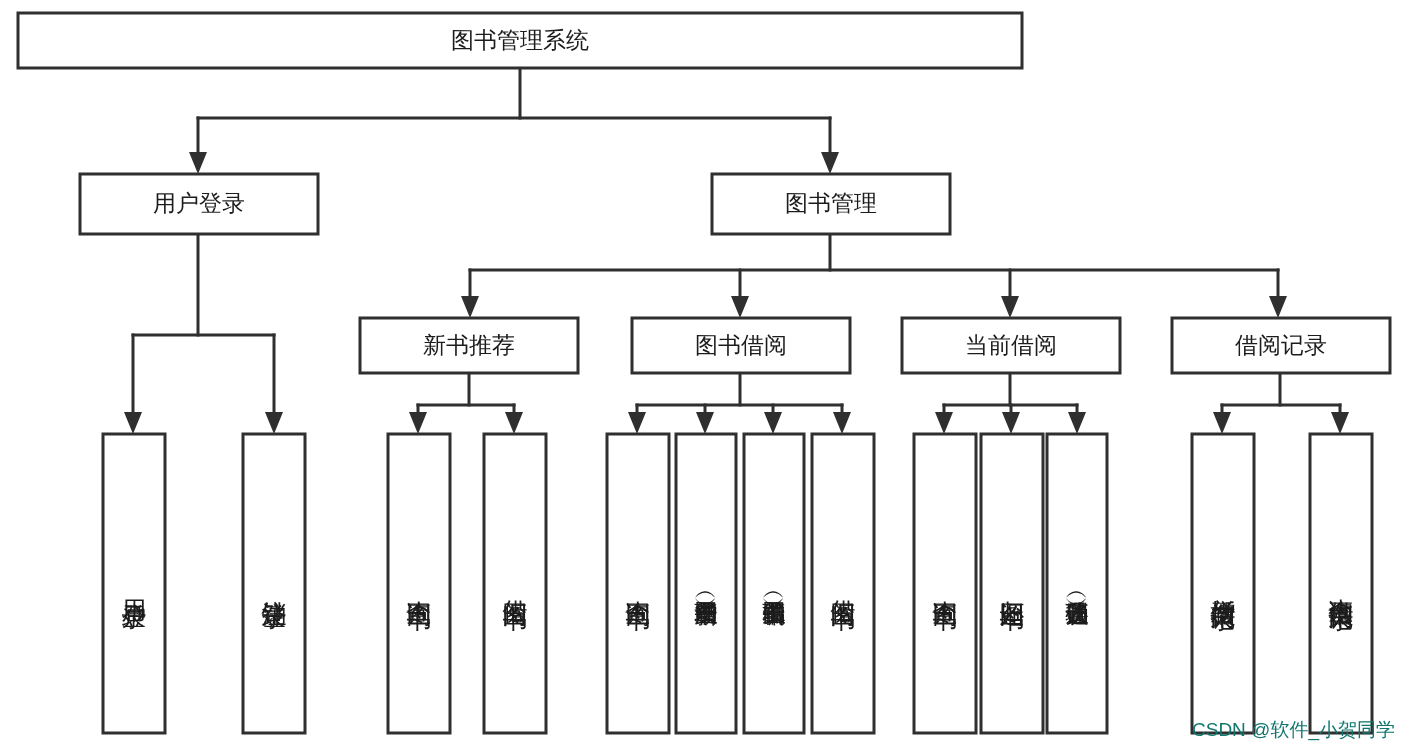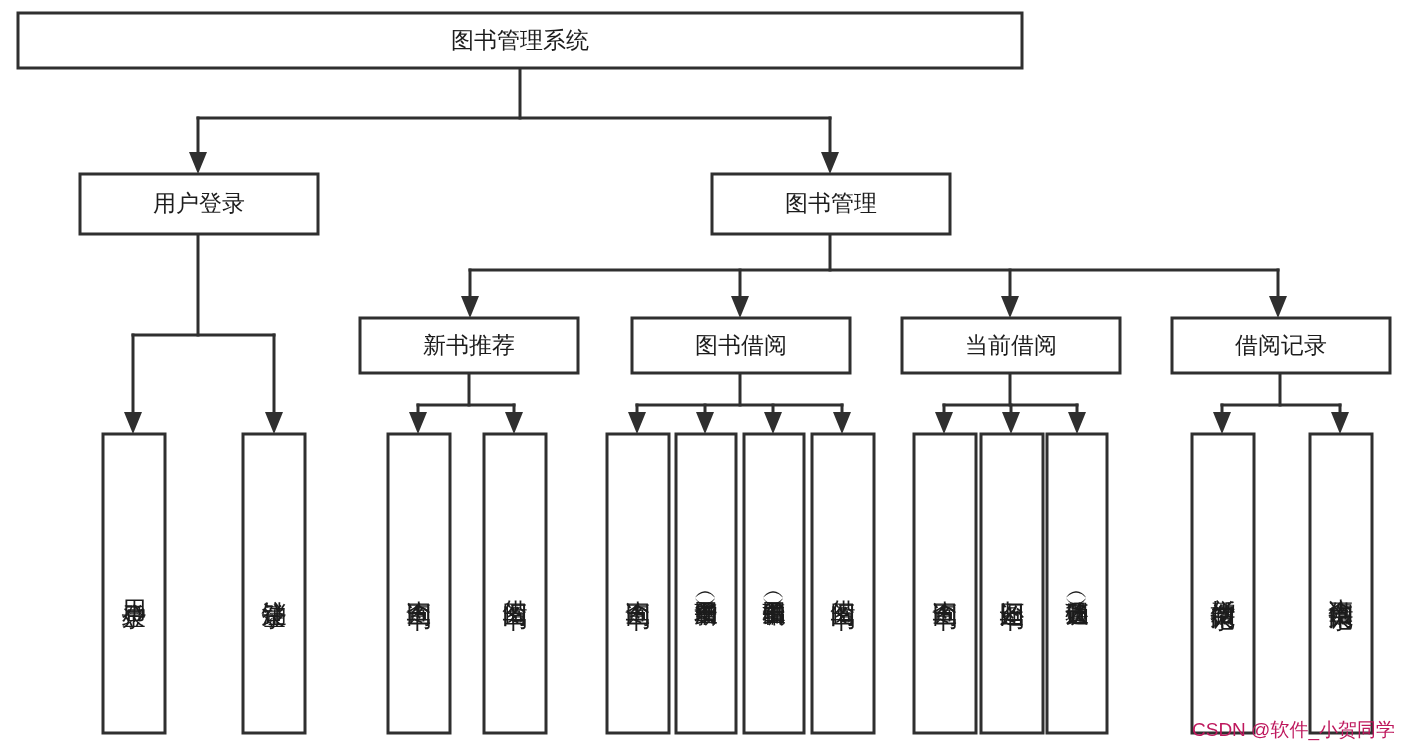--- a/index.html
+++ b/index.html
@@ -174,15 +174,15 @@
       <div class="leaf-label" style="left: 676px; top: 434px; width: 60px; height: 299px; font-size: 23px; letter-spacing: 0px;">新增图书（管理员）</div>
       <div class="leaf-label" style="left: 744px; top: 434px; width: 60px; height: 299px; font-size: 23px; letter-spacing: 0px;">编辑图书（管理员）</div>
       <div class="leaf-label" style="left: 812px; top: 434px; width: 62px; height: 299px;">借阅图书</div>
       <div class="leaf-label" style="left: 914px; top: 434px; width: 62px; height: 299px;">查询图书</div>
       <div class="leaf-label" style="left: 981px; top: 434px; width: 62px; height: 299px;">归还图书</div>
       <div class="leaf-label" style="left: 1047px; top: 434px; width: 60px; height: 299px; font-size: 23px; letter-spacing: 0px;">确认归还（管理员）</div>
       <div class="leaf-label" style="left: 1192px; top: 434px; width: 62px; height: 299px;">新增借阅记录</div>
       <div class="leaf-label" style="left: 1310px; top: 434px; width: 62px; height: 299px;">查询借阅记录</div>
     </div>
 
-  <div class="watermark" style="left: 1192px; top: 717px; color: #be185d; text-align: center;">CSDN @软件_小贺同学</div>
+  <div class="watermark" style="left: 1192px; top: 717px; color: #0f766e; text-align: center;">CSDN @软件_小贺同学</div>
 
 </div>
 
 </body></html>

